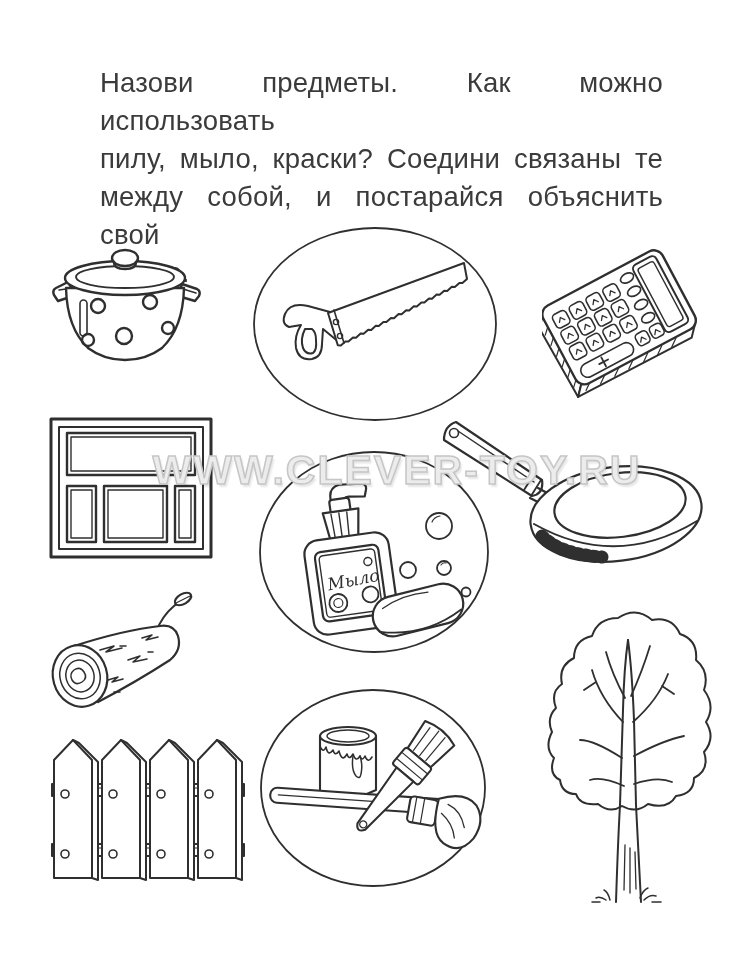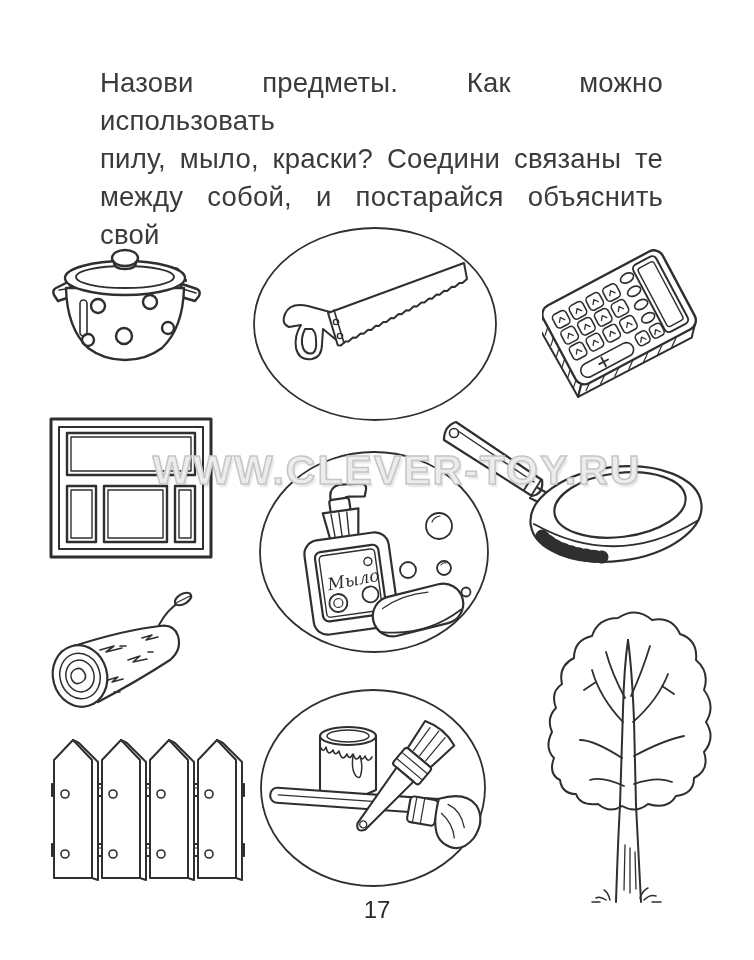--- a/index.html
+++ b/index.html
@@ -295,15 +295,14 @@
                  M82 168 Q54 150 40 150
                  M94 166 Q124 150 144 146
                  M84 196 Q62 186 50 190
                  M94 194 Q118 186 132 192" stroke-width="1.8"></path>
         <path d="M84 300 L85 255 M90 303 L90 258 M96 299 L95 262" stroke-width="1.3"></path>
         <path d="M66 310 q-6 -4 -10 -2 M70 310 q-2 -8 -6 -10 M104 310 q6 -6 12 -4 M100 308 q3 -8 8 -10 M60 312 h-8 M112 312 h9" stroke-width="1.5"></path>
       </g>
     </svg>
   </div>
 
-  <div class="pagenum">17</div>
 
 </div>
 
 </body></html>

